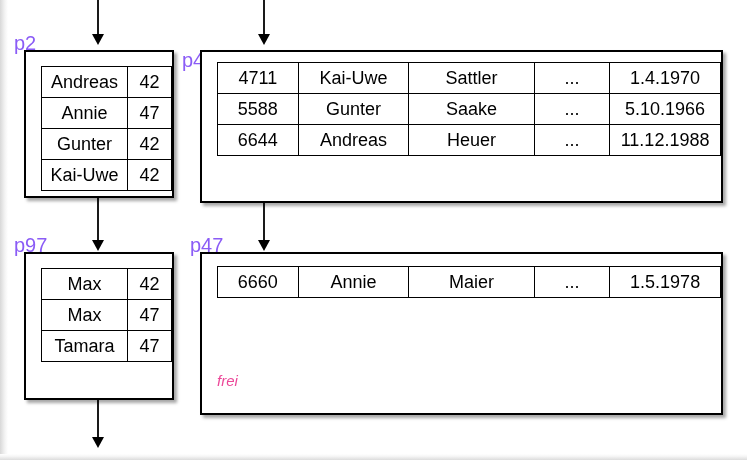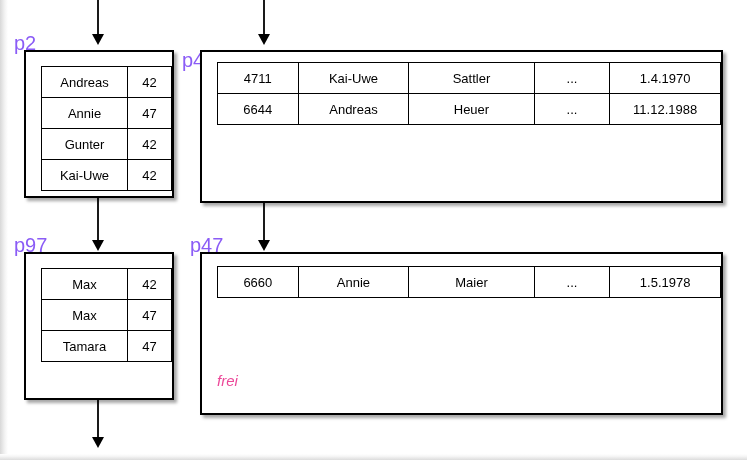--- a/index.html
+++ b/index.html
@@ -55,21 +55,21 @@
   .data-table {
     position: absolute;
     border-collapse: collapse;
     background: #ffffff;
     table-layout: fixed;
   }
   .data-table td {
     border: 1px solid #000000;
     text-align: center;
     vertical-align: middle;
-    font-size: 13px;
+    font-size: 18px;
     color: #000000;
     padding: 0;
     height: 30px;
     white-space: nowrap;
   }
 
   
   .small-table td.col-name { width: 85px; }
   .small-table td.col-num  { width: 43px; }
 
@@ -171,20 +171,27 @@
     <table class="data-table big-table" style="left:15px; top:10px;">
       <tbody>
         <tr>
           <td class="col-id">4711</td>
           <td class="col-first">Kai-Uwe</td>
           <td class="col-last">Sattler</td>
           <td class="col-dots">...</td>
           <td class="col-date">1.4.1970</td>
         </tr>
         <tr>
+          <td class="col-id">5588</td>
+          <td class="col-first">Gunter</td>
+          <td class="col-last">Saake</td>
+          <td class="col-dots">...</td>
+          <td class="col-date">5.10.1966</td>
+        </tr>
+        <tr>
           <td class="col-id">6644</td>
           <td class="col-first">Andreas</td>
           <td class="col-last">Heuer</td>
           <td class="col-dots">...</td>
           <td class="col-date">11.12.1988</td>
         </tr>
       </tbody>
     </table>
   </div>
 

